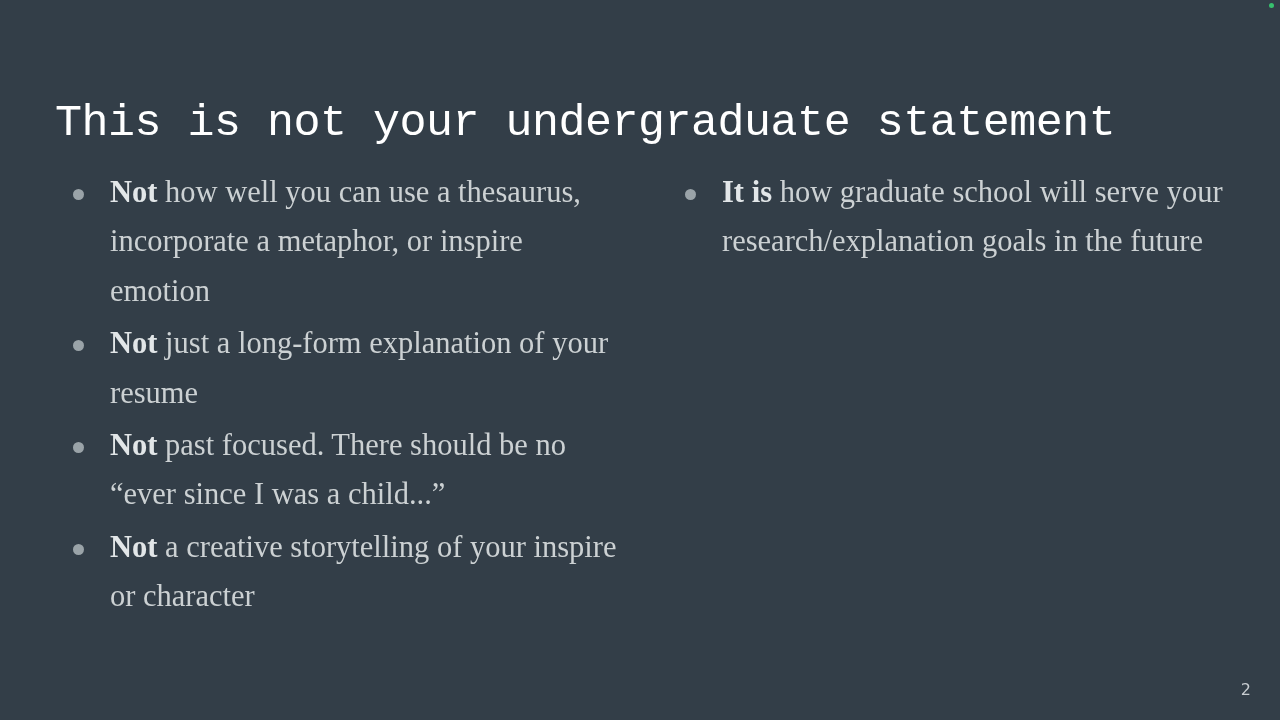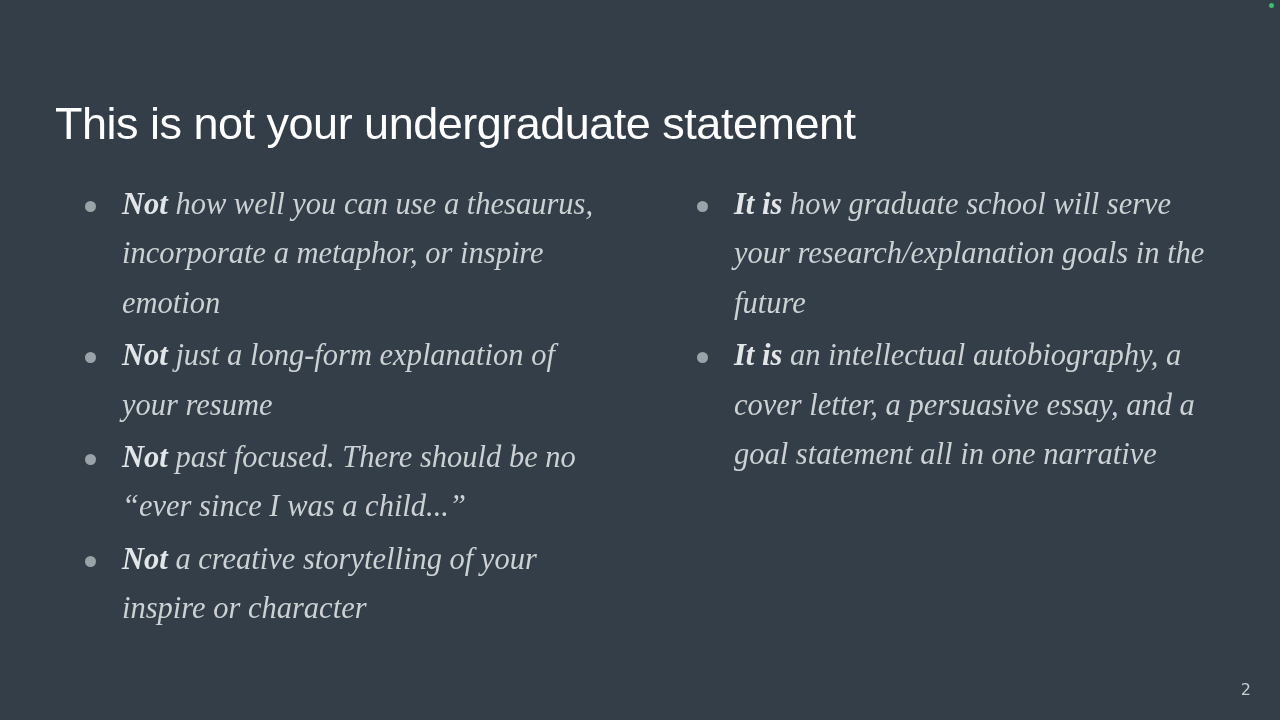--- a/index.html
+++ b/index.html
@@ -17,43 +17,42 @@
     position: relative;
     width: 1280px;
     height: 720px;
     background: #333e48;
     box-sizing: border-box;
   }
   .slide-title {
     position: absolute;
     left: 55px;
     top: 68px;
-    font-family: Liberation Sans, sans-serif;
+    font-family: Liberation Mono, monospace;
     font-size: 45px;
     font-weight: 400;
     letter-spacing: -0.5px;
     color: #ffffff;
     white-space: nowrap;
   }
   .columns {
     position: absolute;
     left: 55px;
     top: 168px;
     width: 1180px;
     display: flex;
     gap: 44px;
   }
   .column {
     width: 568px;
   }
   ul.bullets {
     list-style: none;
-    margin: 12px;
+    margin: 0;
     padding: 0;
-    font-style: italic;
   }
   ul.bullets li {
     position: relative;
     padding-left: 55px;
     margin-bottom: 3px;
     font-size: 30.5px;
     line-height: 1.62;
     color: #ccd1d3;
     font-family: "Liberation Serif", serif;
   }
@@ -119,24 +118,20 @@
         </li>
       </ul>
     </div>
 
     <div class="column">
       <ul class="bullets">
         <li>
           <span class="dot"></span>
           <span class="lead">It is</span><span> how graduate school will serve your research/explanation goals in the future</span>
         </li>
-        <li>
-          <span class="dot"></span>
-          <span class="lead">It is</span><span> an intellectual autobiography, a cover letter, a persuasive essay, and a goal statement all in one narrative</span>
-        </li>
       </ul>
     </div>
 
   </div>
 
   <div class="page-number">2</div>
 
 </div>
 
 </body></html>

